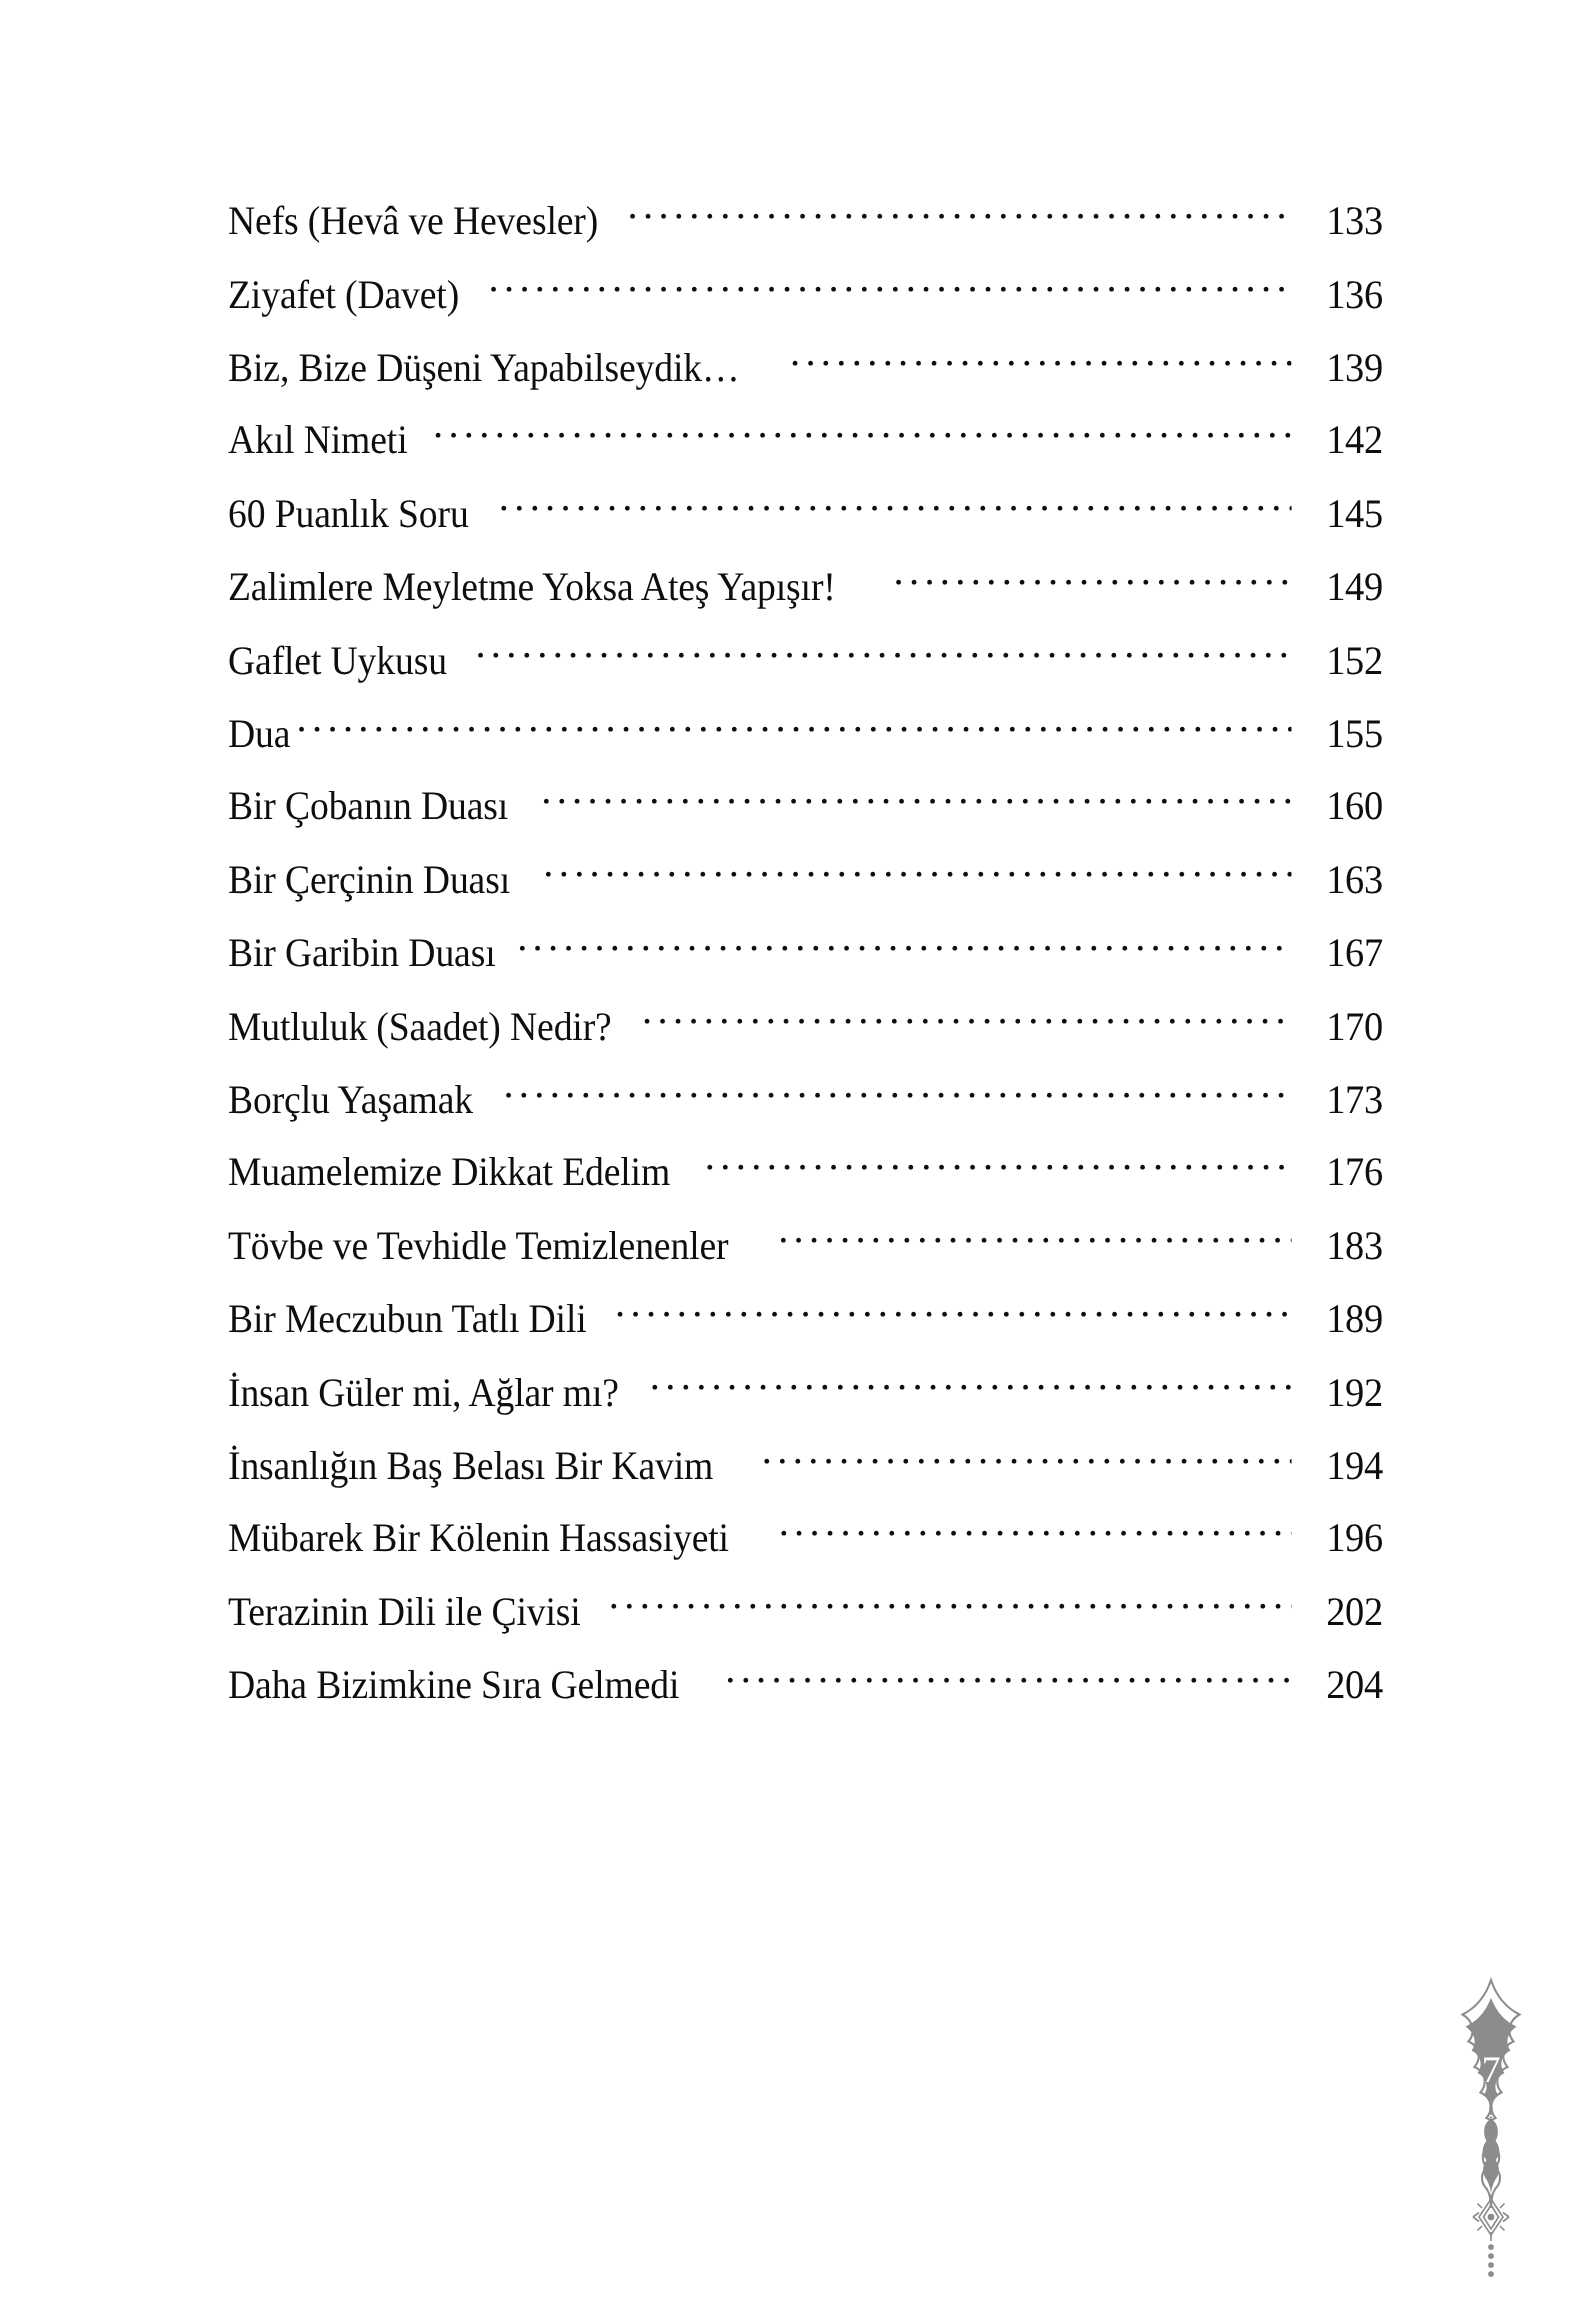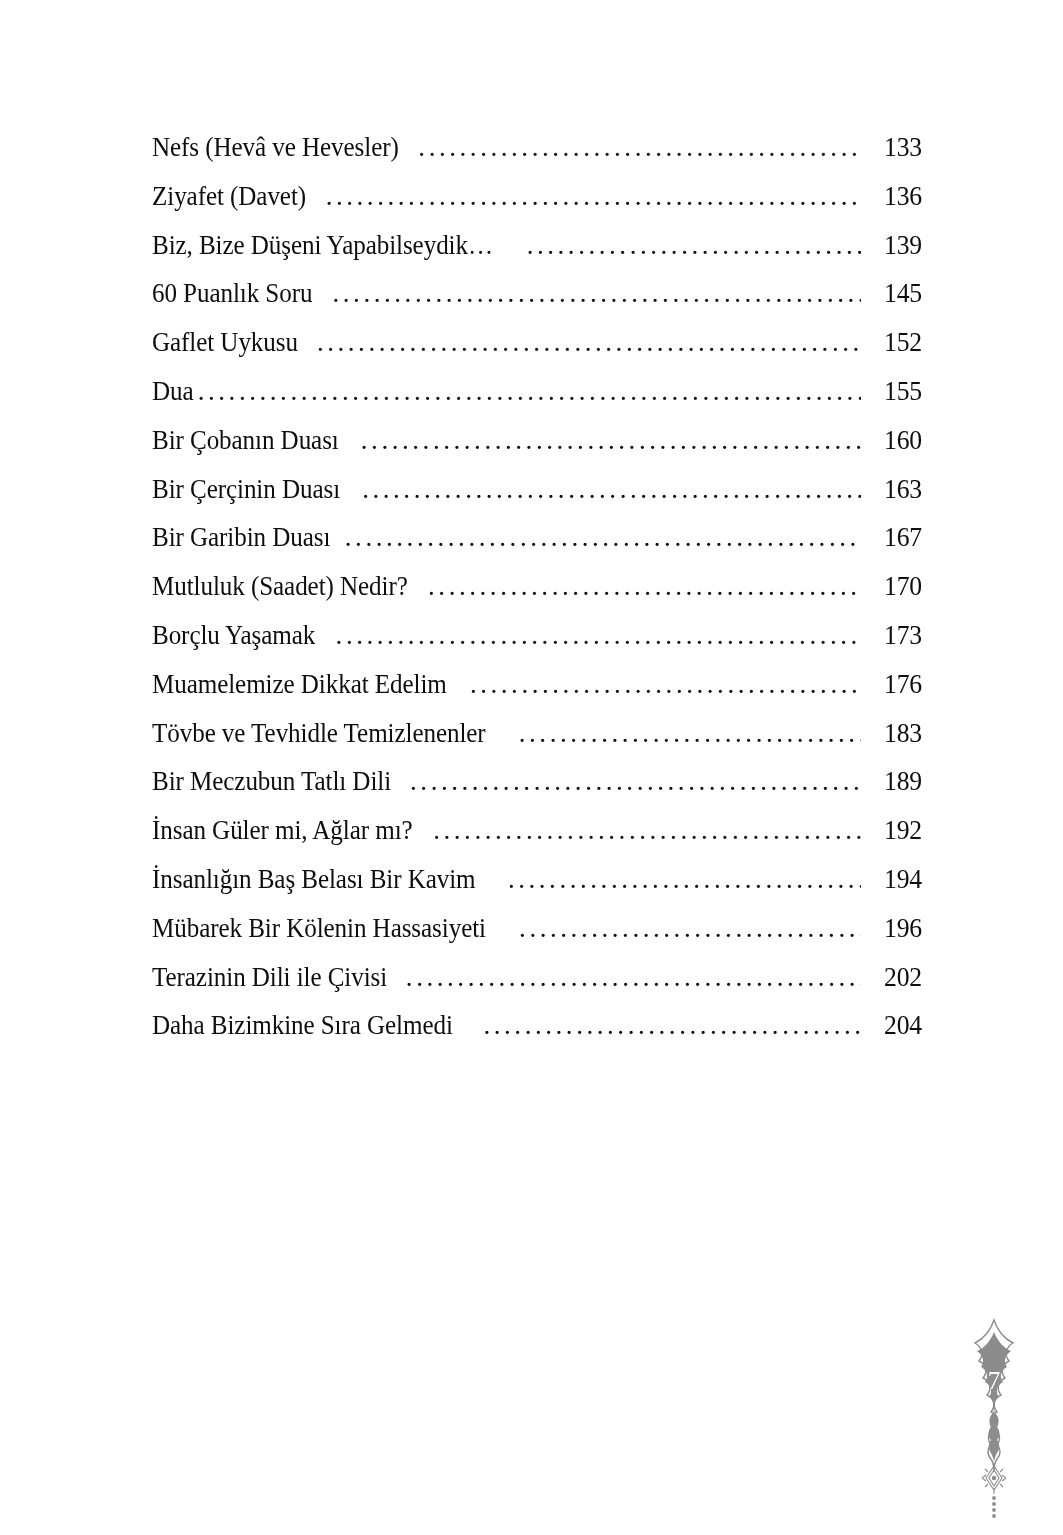--- a/index.html
+++ b/index.html
@@ -26,21 +26,21 @@
 
   #toc {
     position: absolute;
     left: 152px;
     top: 123px;
     width: 770px;
   }
 
   .toc-row {
     display: flex;
-    align-items: flex-end;
+    align-items: center;
     height: 48.8px;
     line-height: 48.8px;
     color: #100d0c;
     font-size: 27px;
     white-space: nowrap;
   }
 
   .toc-title {
     font-family: "Liberation Serif", "DejaVu Serif", serif;
     font-size: 27px;
@@ -123,23 +123,33 @@
         <span class="toc-title">Ziyafet (Davet)</span>
         <span class="toc-leader"></span>
         <span class="toc-page">136</span>
       </div>
       <div class="toc-row gap">
         <span class="toc-title">Biz, Bize Düşeni Yapabilseydik…</span>
         <span class="toc-leader"></span>
         <span class="toc-page">139</span>
       </div>
       <div class="toc-row gap">
+        <span class="toc-title">Akıl Nimeti</span>
+        <span class="toc-leader"></span>
+        <span class="toc-page">142</span>
+      </div>
+      <div class="toc-row gap">
         <span class="toc-title">60 Puanlık Soru</span>
         <span class="toc-leader"></span>
         <span class="toc-page">145</span>
+      </div>
+      <div class="toc-row gap">
+        <span class="toc-title">Zalimlere Meyletme Yoksa Ateş Yapışır!</span>
+        <span class="toc-leader"></span>
+        <span class="toc-page">149</span>
       </div>
       <div class="toc-row gap">
         <span class="toc-title">Gaflet Uykusu</span>
         <span class="toc-leader"></span>
         <span class="toc-page">152</span>
       </div>
       <div class="toc-row">
         <span class="toc-title">Dua</span>
         <span class="toc-leader"></span>
         <span class="toc-page">155</span>

